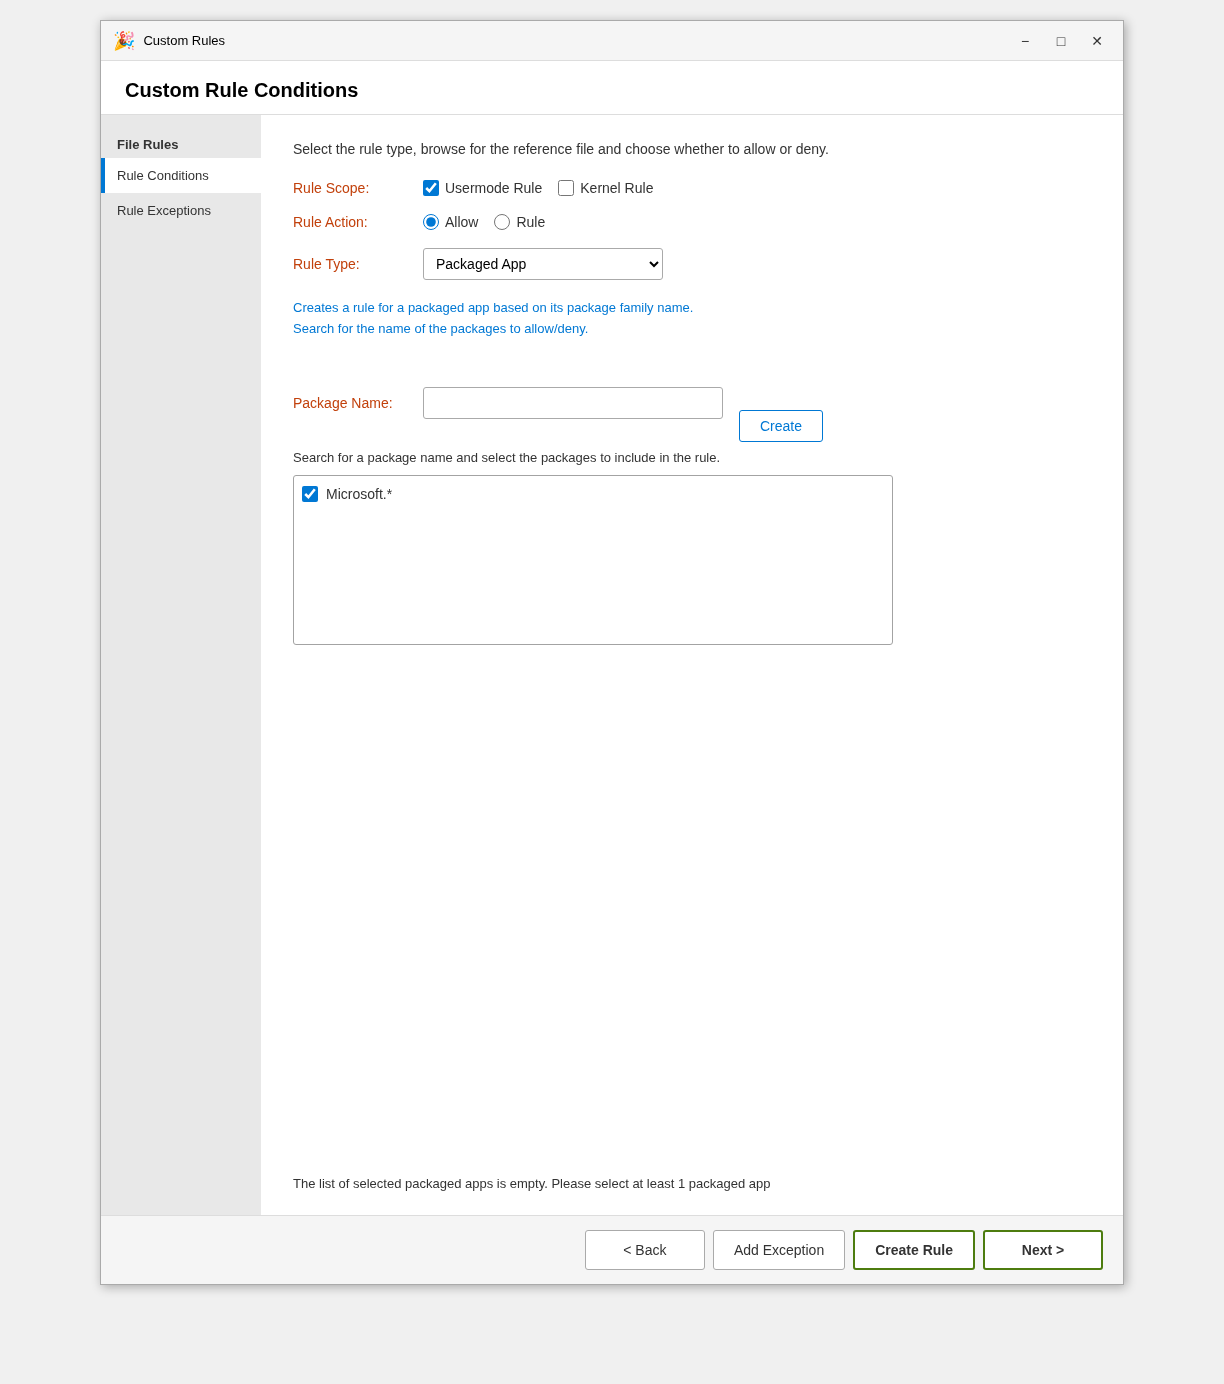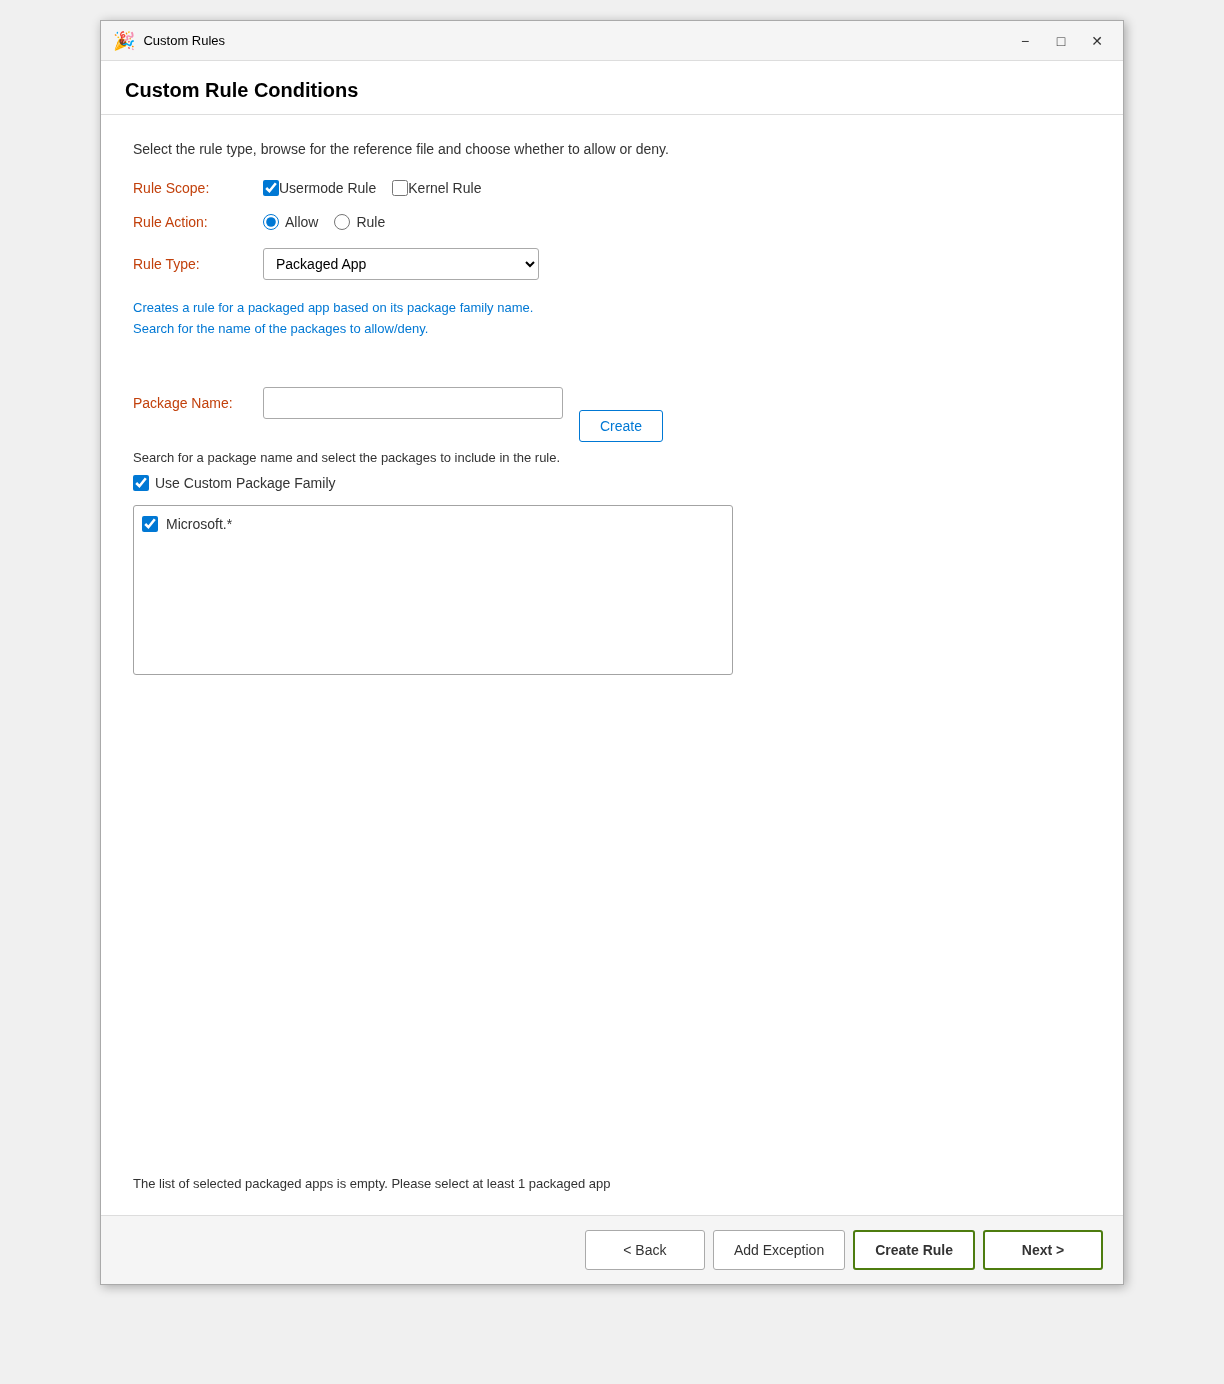--- a/index.html
+++ b/index.html
@@ -131,20 +131,21 @@
 
     .form-controls {
       display: flex;
       align-items: center;
       gap: 16px;
     }
 
     .checkbox-label {
       display: flex;
       align-items: center;
+      gap: 6px;
       cursor: pointer;
       font-size: 14px;
       color: #333;
     }
 
     .checkbox-input {
       width: 16px;
       height: 16px;
       accent-color: #0078d4;
       cursor: pointer;
@@ -160,21 +161,21 @@
     }
 
     .radio-input {
       width: 16px;
       height: 16px;
       accent-color: #0078d4;
       cursor: pointer;
     }
 
     .select-dropdown {
-      width: 276px;
+      width: 240px;
       height: 32px;
       padding: 4px 8px;
       border: 1px solid #aaa;
       border-radius: 3px;
       font-size: 14px;
       background: #fff;
       cursor: pointer;
       appearance: auto;
     }
 
@@ -296,20 +297,29 @@
       <button class="title-bar-btn close">✕</button>
     </div>
   </div>
 
   <div class="page-header">
     <h1>Custom Rule Conditions</h1>
   </div>
 
   <div class="main-layout">
 
+    <div class="sidebar">
+      <div class="sidebar-section-title">File Rules</div>
+      <div class="sidebar-item active">
+        <span>Rule Conditions</span>
+      </div>
+      <div class="sidebar-item">
+        <span>Rule Exceptions</span>
+      </div>
+    </div>
 
     <div class="content-area">
 
       <p class="description-text">Select the rule type, browse for the reference file and choose whether to allow or deny.</p>
 
       <div class="form-row">
         <span class="form-label">Rule Scope:</span>
         <div class="form-controls">
           <label class="checkbox-label">
             <input type="checkbox" class="checkbox-input" checked="" style="">
@@ -354,24 +364,20 @@
       </div>
 
       <div class="package-row">
         <span class="form-label">Package Name:</span>
         <input type="text" class="package-name-input" style="">
         <button class="create-btn">Create</button>
       </div>
 
       <p class="search-hint">Search for a package name and select the packages to include in the rule.</p>
 
-      <label class="custom-pkg-checkbox">
-        <input type="checkbox" class="checkbox-input" checked="" style="">
-        <span>Use Custom Package Family</span>
-      </label>
 
       <div class="packages-list-box">
         <div class="package-list-item">
           <input type="checkbox" class="checkbox-input" checked="" style="">
           <span>Microsoft.*</span>
         </div>
       </div>
 
       <div class="bottom-status">
         <span>The list of selected packaged apps is empty. Please select at least 1 packaged app</span>

